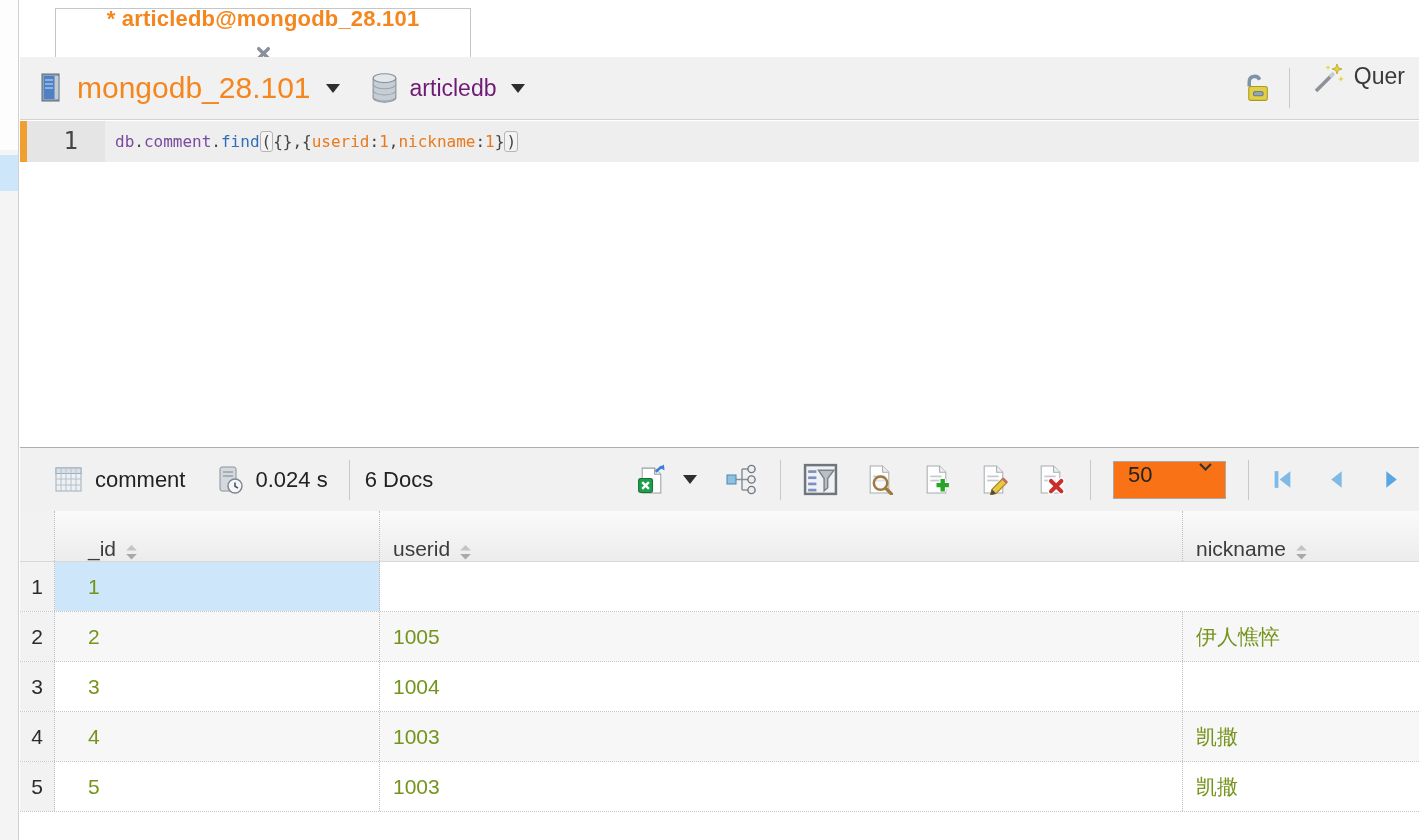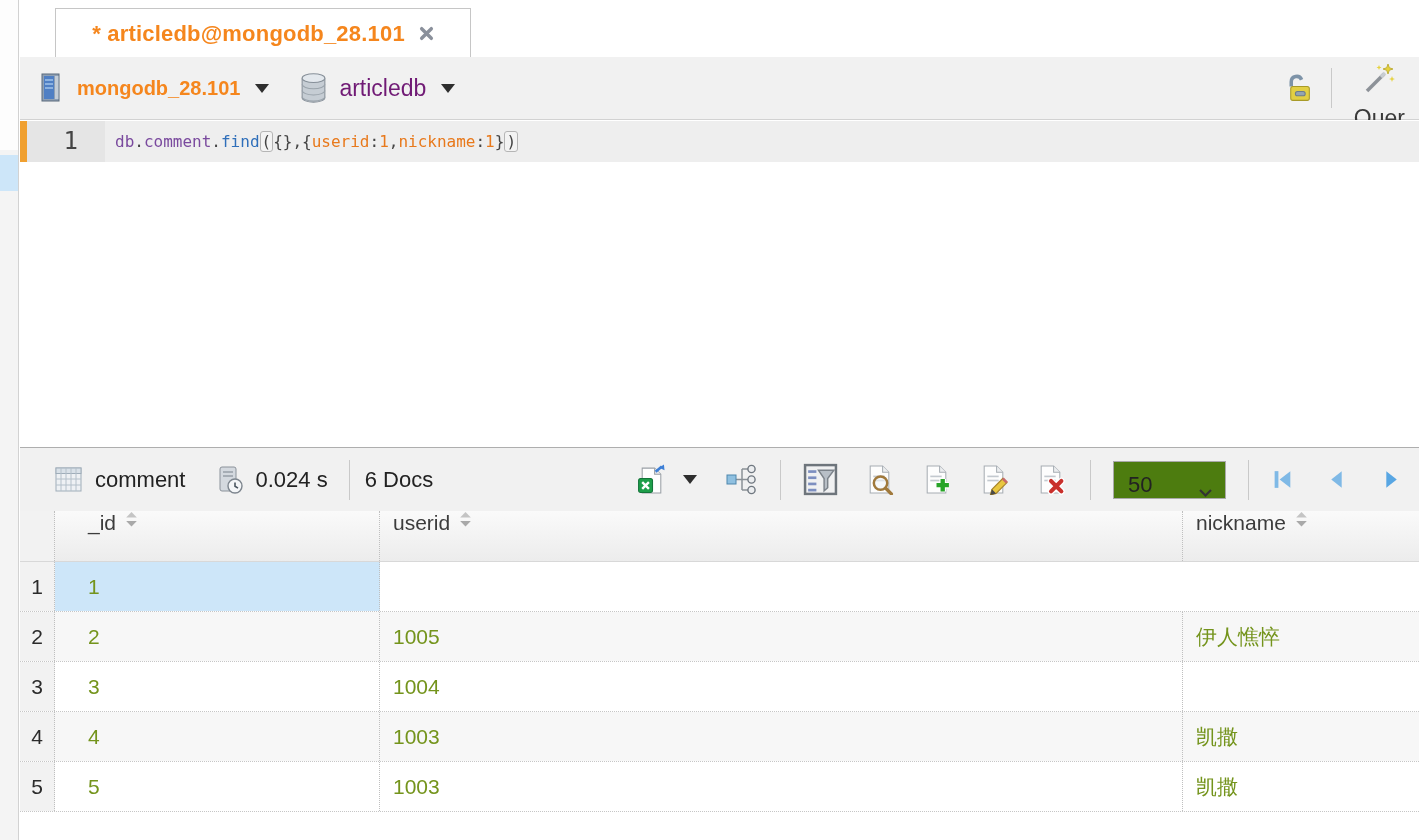--- a/index.html
+++ b/index.html
@@ -8,33 +8,33 @@
 
   
   .left-strip { position:absolute; left:0; top:0; width:19px; height:840px; background:#f4f4f4; border-right:1px solid #d2d2d2; }
   .left-strip-top { position:absolute; left:0; top:0; width:18px; height:150px; background:#fdfdfd; }
   .left-strip-thumb { position:absolute; left:0; top:155px; width:18px; height:36px; background:#cde6f9; }
 
   
   .tabbar { position:absolute; left:20px; top:0; width:1399px; height:57px; background:#ffffff; }
   .tab { position:absolute; left:35px; top:8px; width:416px; height:50px; background:#fff;
          border:1px solid #c6c6c6; border-bottom:none;
-         display:flex; align-items:center; justify-content:center; gap:14px; }
+         display:flex; align-items:center; justify-content:center; gap:14px;flex-direction:column; }
   .tab-label { color:#f5861d; font-weight:bold; font-size:22px; letter-spacing:.2px; }
 
   
   .conn-bar { position:absolute; left:20px; top:57px; width:1399px; height:63px; background:#f1f1f1;
               border-bottom:1px solid #d2d2d2; display:flex; align-items:center; padding-left:16px; }
   .selector { display:flex; align-items:center; gap:11px; margin-right:30px; cursor:default; }
-  .selector .lbl-orange { color:#f5861d; font-weight:bold; font-size:20px; }
+  .selector .lbl-orange { color:#f5861d; font-weight:normal; font-size:30px; }
   .selector .lbl-gray { color:#701a75; font-size:23px; }
   .caret { width:0; height:0; border-left:7px solid transparent; border-right:7px solid transparent; border-top:9px solid #2e2e2e; margin-left:4px; }
   .conn-spacer { flex:1; }
   .vdiv { width:1px; height:40px; background:#c9c9c9; }
-  .tool-btn { display:flex; align-items:center; gap:10px; padding:0 14px; height:50px;flex-direction:column; }
+  .tool-btn { display:flex; gap:10px; padding:0 14px; height:50px; }
   .tool-btn .tool-lbl { color:#3a3a3a; font-size:23px; white-space:nowrap; }
 
   
   .editor { position:absolute; left:20px; top:120px; width:1399px; height:327px; background:#fff; }
   .cur-line { position:absolute; left:0; top:1px; width:1399px; height:41px; background:#eeeeee; }
   .cur-line .chg-bar { position:absolute; left:0; top:0; width:7px; height:41px; background:#f0a030; }
   .cur-line .gutter { position:absolute; left:7px; top:0; width:78px; height:41px; background:#e5e5e5; }
   .cur-line .lineno { position:absolute; left:0; top:0; width:58px; height:41px; line-height:41px; text-align:right; color:#444; font-size:24px; font-family:"DejaVu Sans Mono", monospace; }
   .code { position:absolute; left:95px; top:0; height:41px; line-height:41px; font-family:"DejaVu Sans Mono", monospace; font-size:16px; white-space:pre; }
   .c-purple { color:#7a4a9e; }
@@ -43,34 +43,34 @@
   .c-orange { color:#e8791c; }
   .c-match { border:1px solid #b5b5b5; border-radius:3px; background:#f3f3f3; padding:0 1px; }
 
   
   .res-topline { position:absolute; left:20px; top:447px; width:1399px; height:1px; background:#aeaeae; }
   .res-bar { position:absolute; left:20px; top:448px; width:1399px; height:63px; background:#f1f1f1;
              display:flex; align-items:center; padding-left:35px; }
   .res-bar .txt { color:#222; font-size:22px; white-space:nowrap; }
   .res-spacer { flex:1; }
   .icon-btn { display:flex; align-items:center; justify-content:center; padding:0 10px; height:48px; }
-  .pagesize { display:flex; align-items:flex-end; justify-content:space-between; width:113px; height:38px; background:#4d7c0f;
+  .pagesize { display:flex; align-items:flex-start; justify-content:space-between; width:113px; height:38px; background:#f97316;
               border:1px solid #a9a9a9; padding:0 12px 0 14px; margin:0 22px; }
   .pagesize .ps-val { font-size:22px; color:#222; }
   .navgrp { display:flex; align-items:center; gap:30px; margin:0 16px 0 22px; }
 
   
   .grid { position:absolute; left:20px; top:511px; width:1399px; }
   .g-row { display:flex; height:50px; }
   .g-head { height:51px; background:linear-gradient(#fafafa,#ececec); border-bottom:1px solid #d8d8d8; }
   .cell { flex:none; overflow:hidden; white-space:nowrap; }
   .c0 { width:35px; }  .c1 { width:325px; } .c2 { width:803px; } .c3 { width:236px; }
   .cb { border-right:1px dotted #bfbfbf; }
   .g-row:not(.g-head) { border-bottom:1px dotted #c6c6c6; }
-  .hcell { display:flex; align-items:flex-start; color:#3c3c3c; font-size:21px; }
+  .hcell { display:flex; align-items:flex-end; color:#3c3c3c; font-size:21px; }
   .h1 { padding-left:33px; } .h2, .h3 { padding-left:13px; }
   .sort { margin-left:9px; }
   .numcell { background:#f2f2f2; text-align:center; line-height:50px; font-size:21px; color:#2b2b2b; }
   .val { line-height:50px; font-size:21px; color:#74941c; }
   .v1 { padding-left:33px; } .v2, .v3 { padding-left:13px; }
   .row-sel .cell:not(.numcell) { background:#cde6f9; }
   .row-alt .cell:not(.numcell) { background:#f7f7f7; }
 
   svg { display:block; }
 </style>

